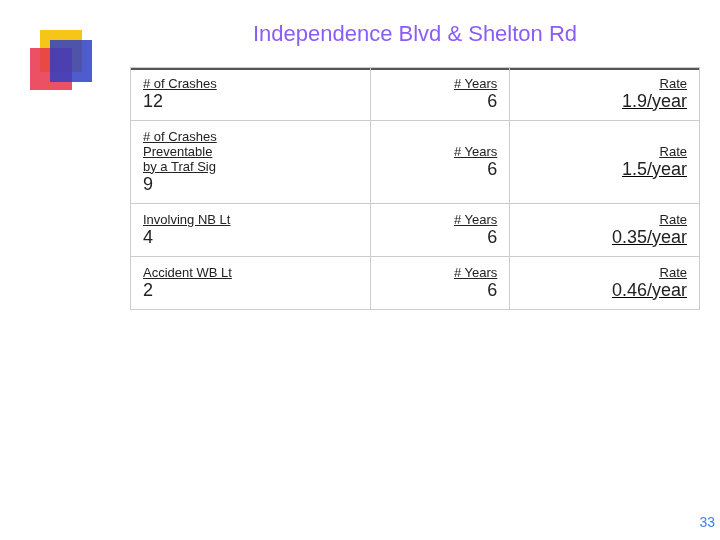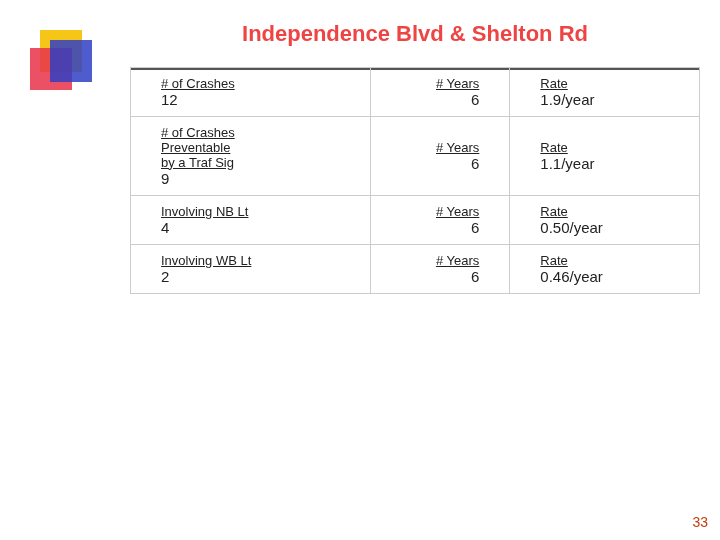--- a/index.html
+++ b/index.html
@@ -53,73 +53,74 @@
     .page-content {
       position: absolute;
       top: 20px;
       left: 130px;
       right: 20px;
       bottom: 20px;
     }
 
     .page-title {
       font-size: 22px;
-      font-weight: bold;
-      color: #ef4444;
+      font-weight: normal;
+      color: #8b5cf6;
       line-height: 1.3;
       margin-bottom: 18px;
       text-align: center;
     }
 
     table {
       width: 100%;
       border-collapse: collapse;
       font-size: 14px;
     }
 
     td {
       border: 1px solid #ccc;
-      padding: 8px 30px;
+      padding: 8px 12px;
       vertical-align: middle;
     }
 
     .col-crashes {
       width: 38%;
       text-align: left;
     }
 
     .col-years {
       width: 22%;
       text-align: right;
     }
 
     .col-rate {
       width: 30%;
-      text-align: left;
+      text-align: right;
+      text-decoration: underline;
     }
 
     .cell-label {
       text-decoration: underline;
       display: block;
       font-size: 13px;
       color: #222;
     }
 
     .cell-value {
       display: block;
-      font-size: 15px;
+      font-size: 18px;
       color: #222;
     }
 
     .page-number {
       position: absolute;
       bottom: 10px;
-      right: 12px;
+      right: 5px;
       font-size: 14px;
-      color: #c2410c;
+      color: #3b82f6;
       text-align: center;
     }
   </style>
 </head>
 <body>
 
 <div class="deco-shapes">
   <div class="shape-yellow"></div>
   <div class="shape-red"></div>
   <div class="shape-blue"></div>
@@ -156,43 +157,43 @@
 Preventable
 by a Traf Sig</span>
         <span class="cell-value">9</span>
       </td>
       <td class="col-years">
         <span class="cell-label"># Years</span>
         <span class="cell-value">6</span>
       </td>
       <td class="col-rate">
         <span class="cell-label">Rate</span>
-        <span class="cell-value">1.1/year</span>
+        <span class="cell-value">1.5/year</span>
       </td>
     </tr>
 
     <tr>
       <td class="col-crashes">
         <span class="cell-label" style="text-decoration:underline;">Involving
 NB Lt</span>
         <span class="cell-value">4</span>
       </td>
       <td class="col-years">
         <span class="cell-label"># Years</span>
         <span class="cell-value">6</span>
       </td>
       <td class="col-rate">
         <span class="cell-label">Rate</span>
-        <span class="cell-value">0.50/year</span>
+        <span class="cell-value">0.35/year</span>
       </td>
     </tr>
 
     <tr>
       <td class="col-crashes">
-        <span class="cell-label" style="text-decoration:underline;">Involving
+        <span class="cell-label" style="text-decoration:underline;">Accident
 WB Lt</span>
         <span class="cell-value">2</span>
       </td>
       <td class="col-years">
         <span class="cell-label"># Years</span>
         <span class="cell-value">6</span>
       </td>
       <td class="col-rate">
         <span class="cell-label">Rate</span>
         <span class="cell-value">0.46/year</span>

